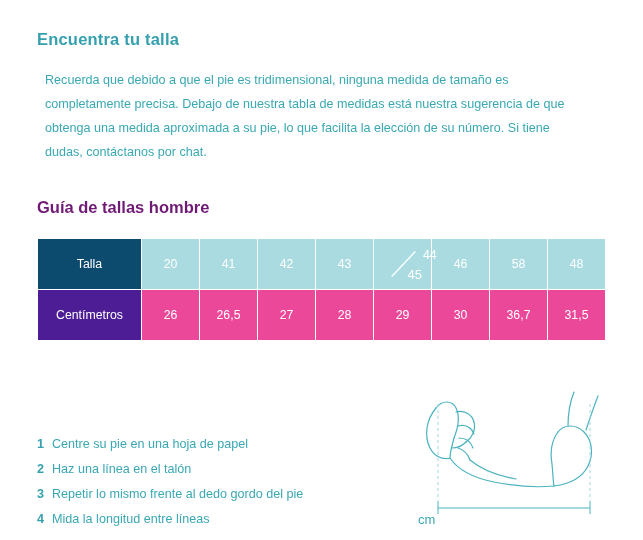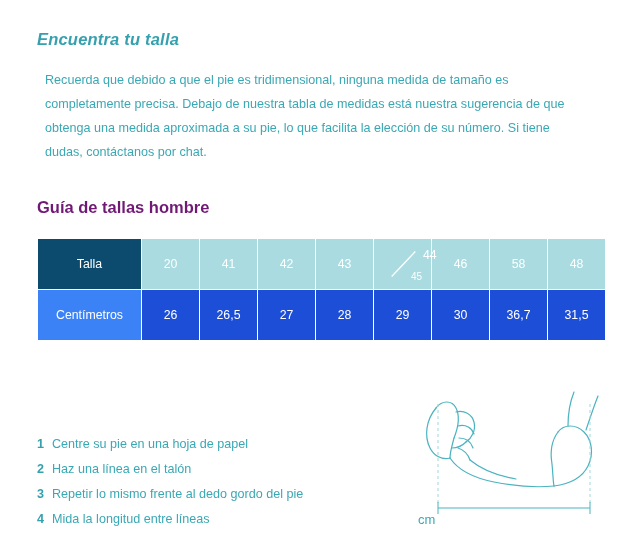--- a/index.html
+++ b/index.html
@@ -22,21 +22,20 @@
 
   
   .intro-title {
     position: absolute;
     left: 37px;
     top: 30px;
     font-size: 16.5px;
     font-weight: bold;
     color: #35a0ae;
     letter-spacing: 0.2px;
-    font-style: italic;
   }
   .intro-body {
     position: absolute;
     left: 37px;
     top: 60px;
     width: 560px;
     font-size: 12.6px;
     line-height: 24px;
     color: #3aa8b4;
   }
@@ -74,22 +73,22 @@
     font-weight: bold;
     font-size: 12.3px;
     width: 104px;
   }
   .val-cell {
     background: #9fd7dd;
     color: #ffffff;
     width: 58px;
   }
   .row-light .val-cell { background: #a9dbe1; }
-  .row-dark .val-cell { background: #1d4ed8; }
-  .row-dark .hdr-cell { background: #3b82f6; }
+  .row-dark .val-cell { background: #ec4899; }
+  .row-dark .hdr-cell { background: #4c1d95; }
 
   
   .split-cell {
     position: relative;
     padding: 0;
   }
   .split-inner {
     position: relative;
     width: 100%;
     height: 100%;
@@ -100,21 +99,21 @@
     left: 9px;
     top: 8px;
     font-size: 12.3px;
     color: #ffffff;
     margin-left: 40px;
   }
   .split-num-bottom {
     position: absolute;
     right: 9px;
     bottom: 7px;
-    font-size: 10px;
+    font-size: 13px;
     color: #ffffff;
   }
   .split-line {
     position: absolute;
     left: 0;
     top: 0;
     width: 100%;
     height: 100%;
   }
 

